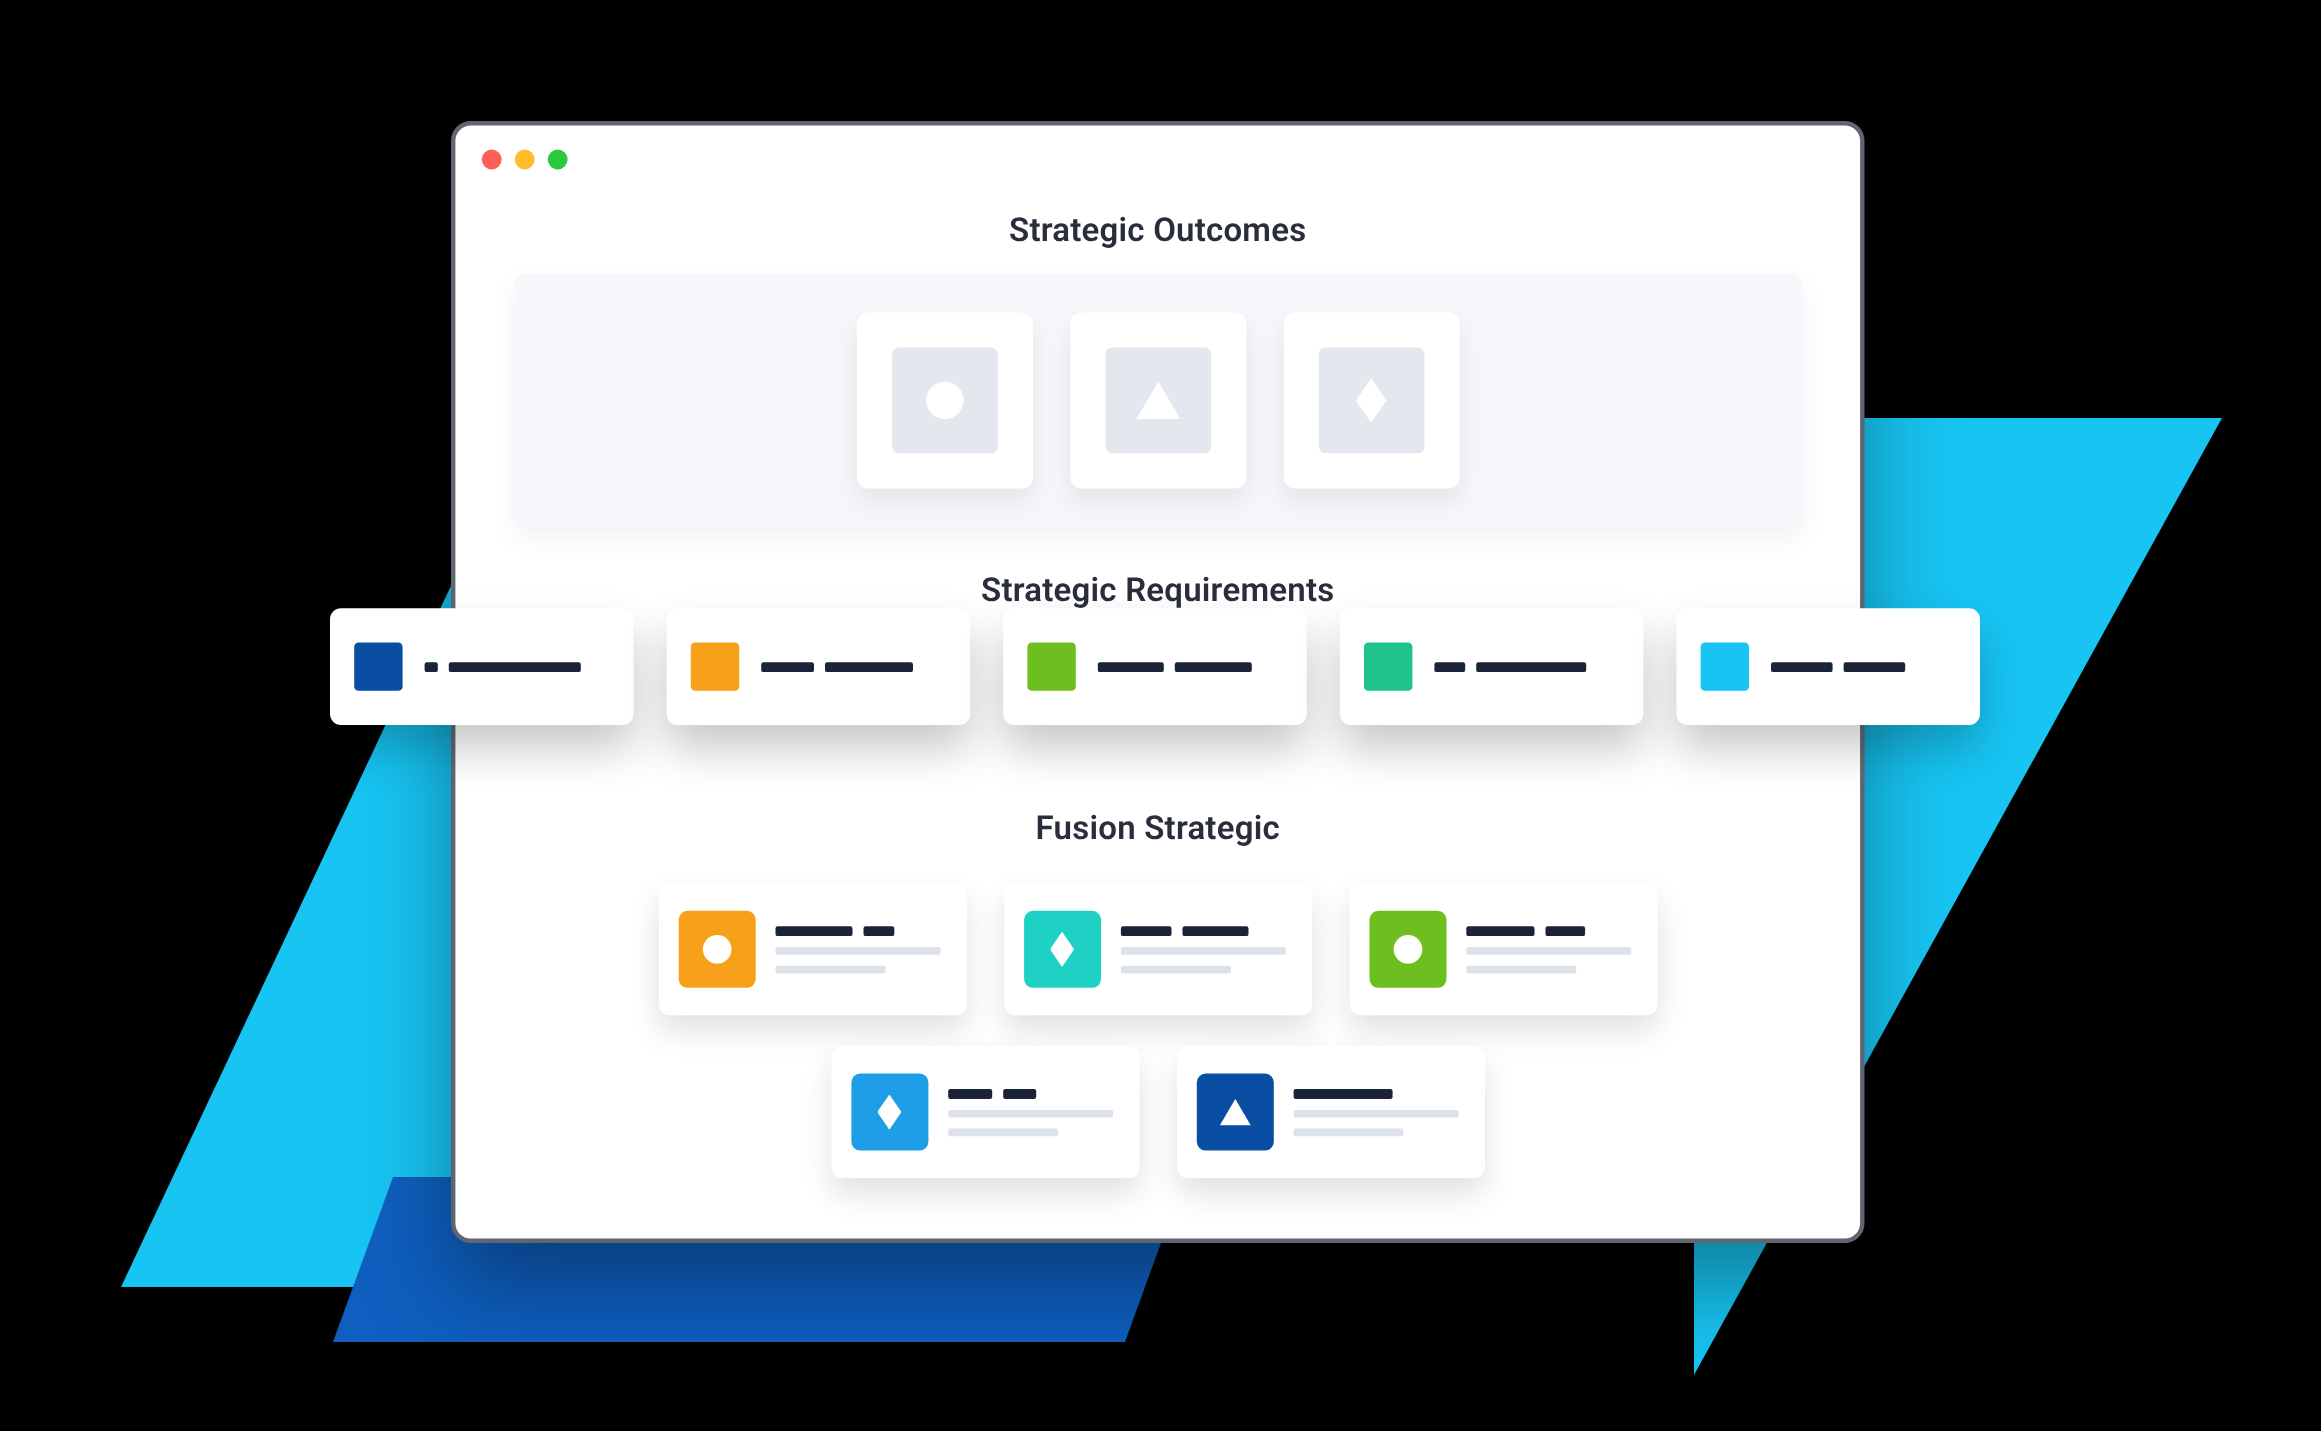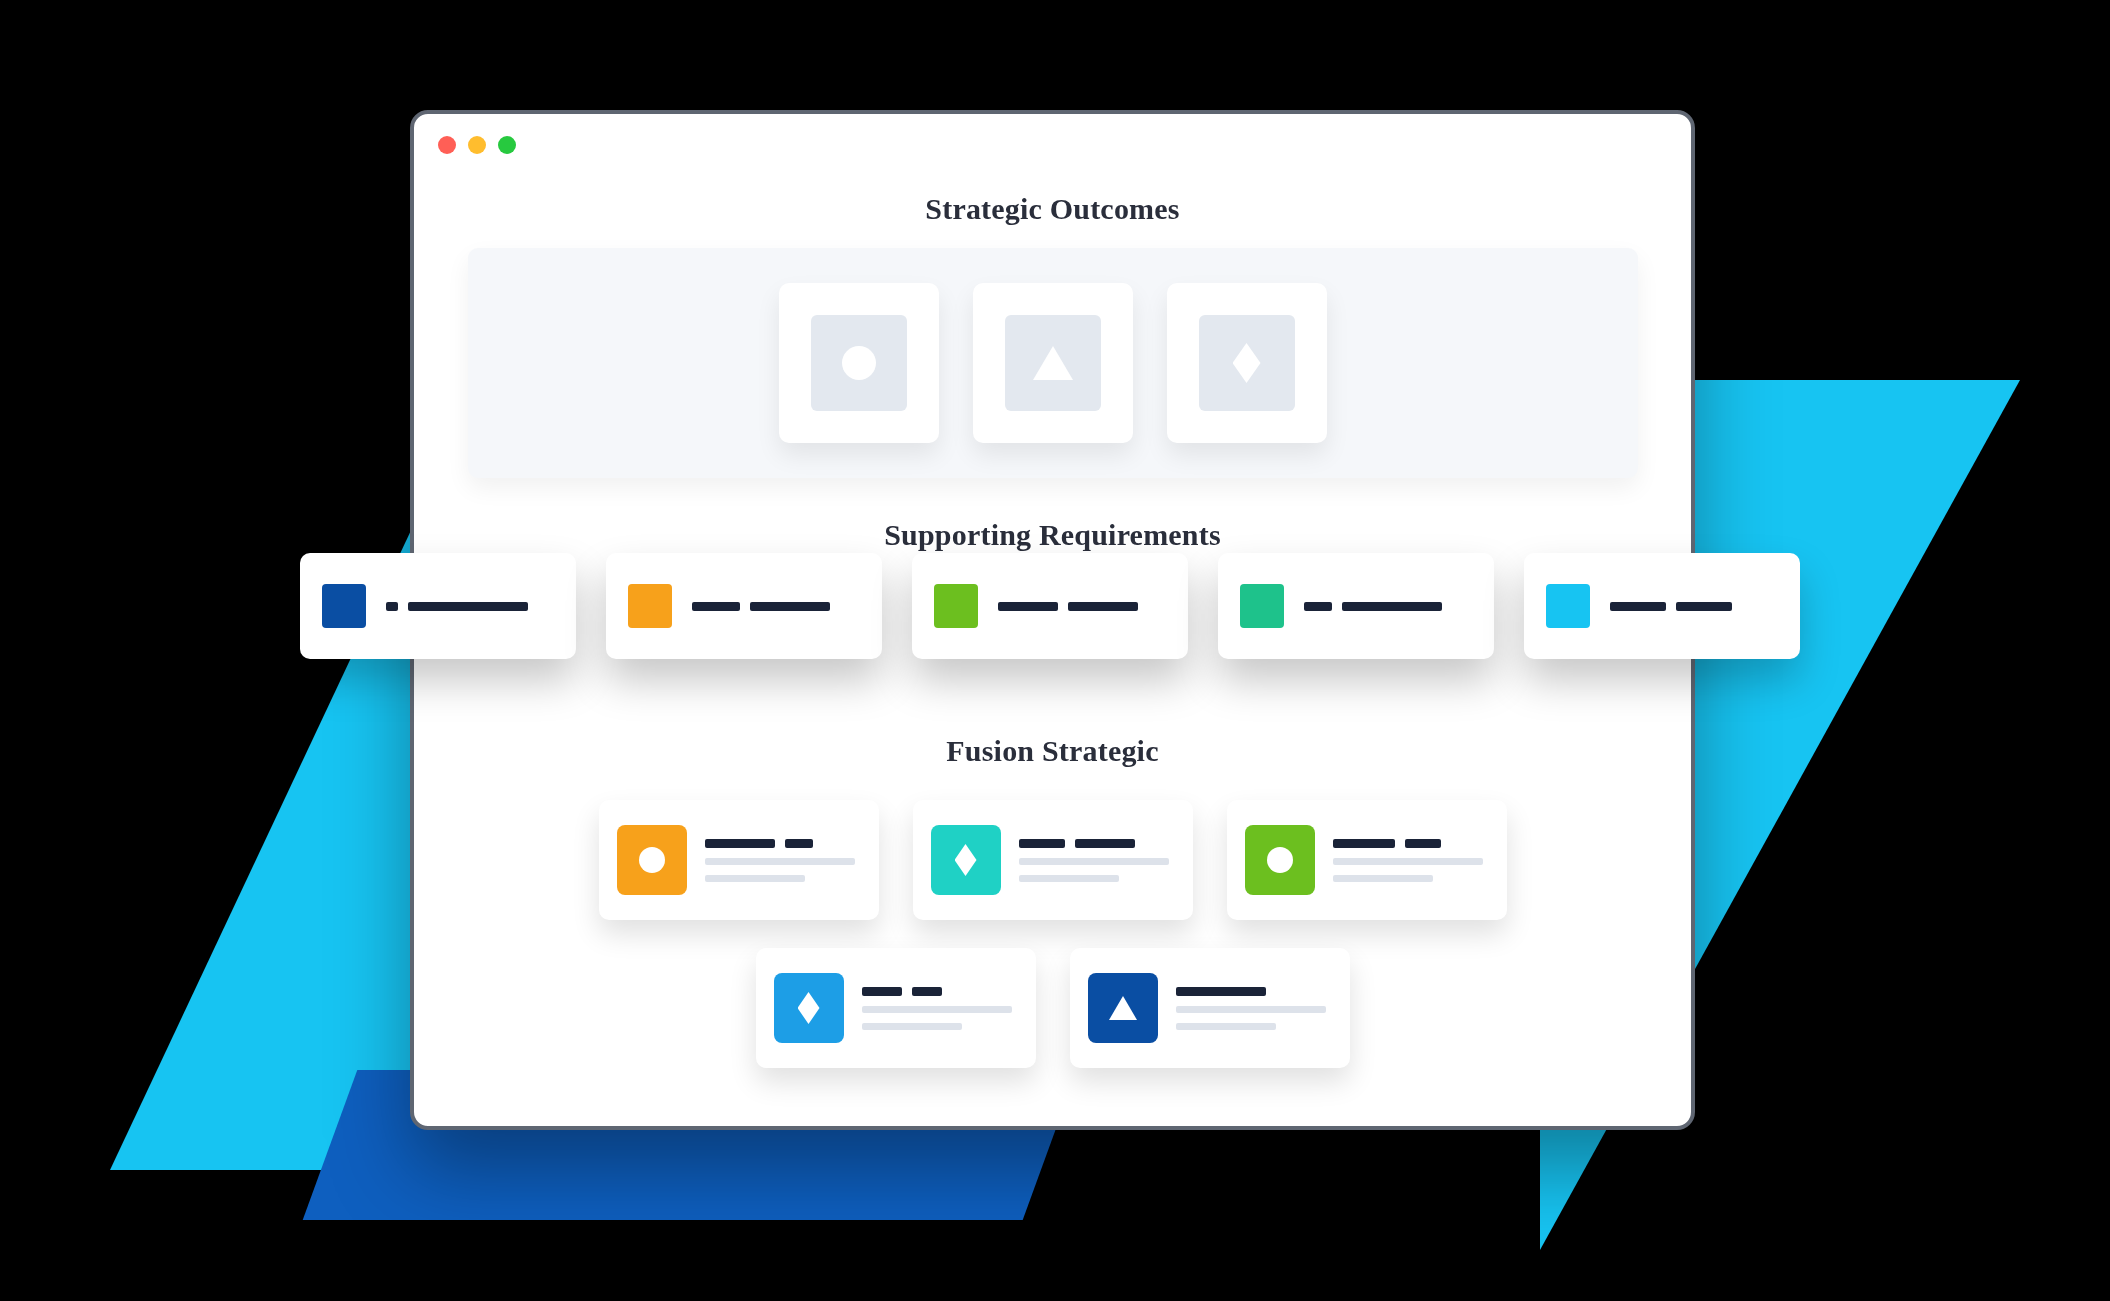--- a/index.html
+++ b/index.html
@@ -76,21 +76,20 @@
     align-items: center;
   }
 
   .section-title {
     font-size: 30px;
     font-weight: 600;
     color: #2a2e3b;
     margin-top: 22px;
     margin-bottom: 22px;
     letter-spacing: 0.2px;
-    font-family: Liberation Serif, serif;
   }
 
   .outcomes-panel {
     width: 1170px;
     height: 230px;
     background: #f5f7fa;
     border-radius: 10px;
     display: flex;
     justify-content: center;
     align-items: center;
@@ -233,21 +232,21 @@
           <div class="shape-triangle"></div>
         </div>
       </div>
       <div class="outcome-card">
         <div class="outcome-inner">
           <div class="shape-diamond"></div>
         </div>
       </div>
     </div>
 
-    <div class="section-title" style="margin-top:40px;">Supporting Requirements</div>
+    <div class="section-title" style="margin-top:40px;">Strategic Requirements</div>
 
     <div style="height:130px;"></div>
 
     <div class="section-title" style="margin-top:30px;">Fusion Strategic</div>
 
     <div class="fusion-grid">
       <div class="fusion-card">
         <div class="fusion-icon c-orange">
           <div class="icon-shape-circle"></div>
         </div>

